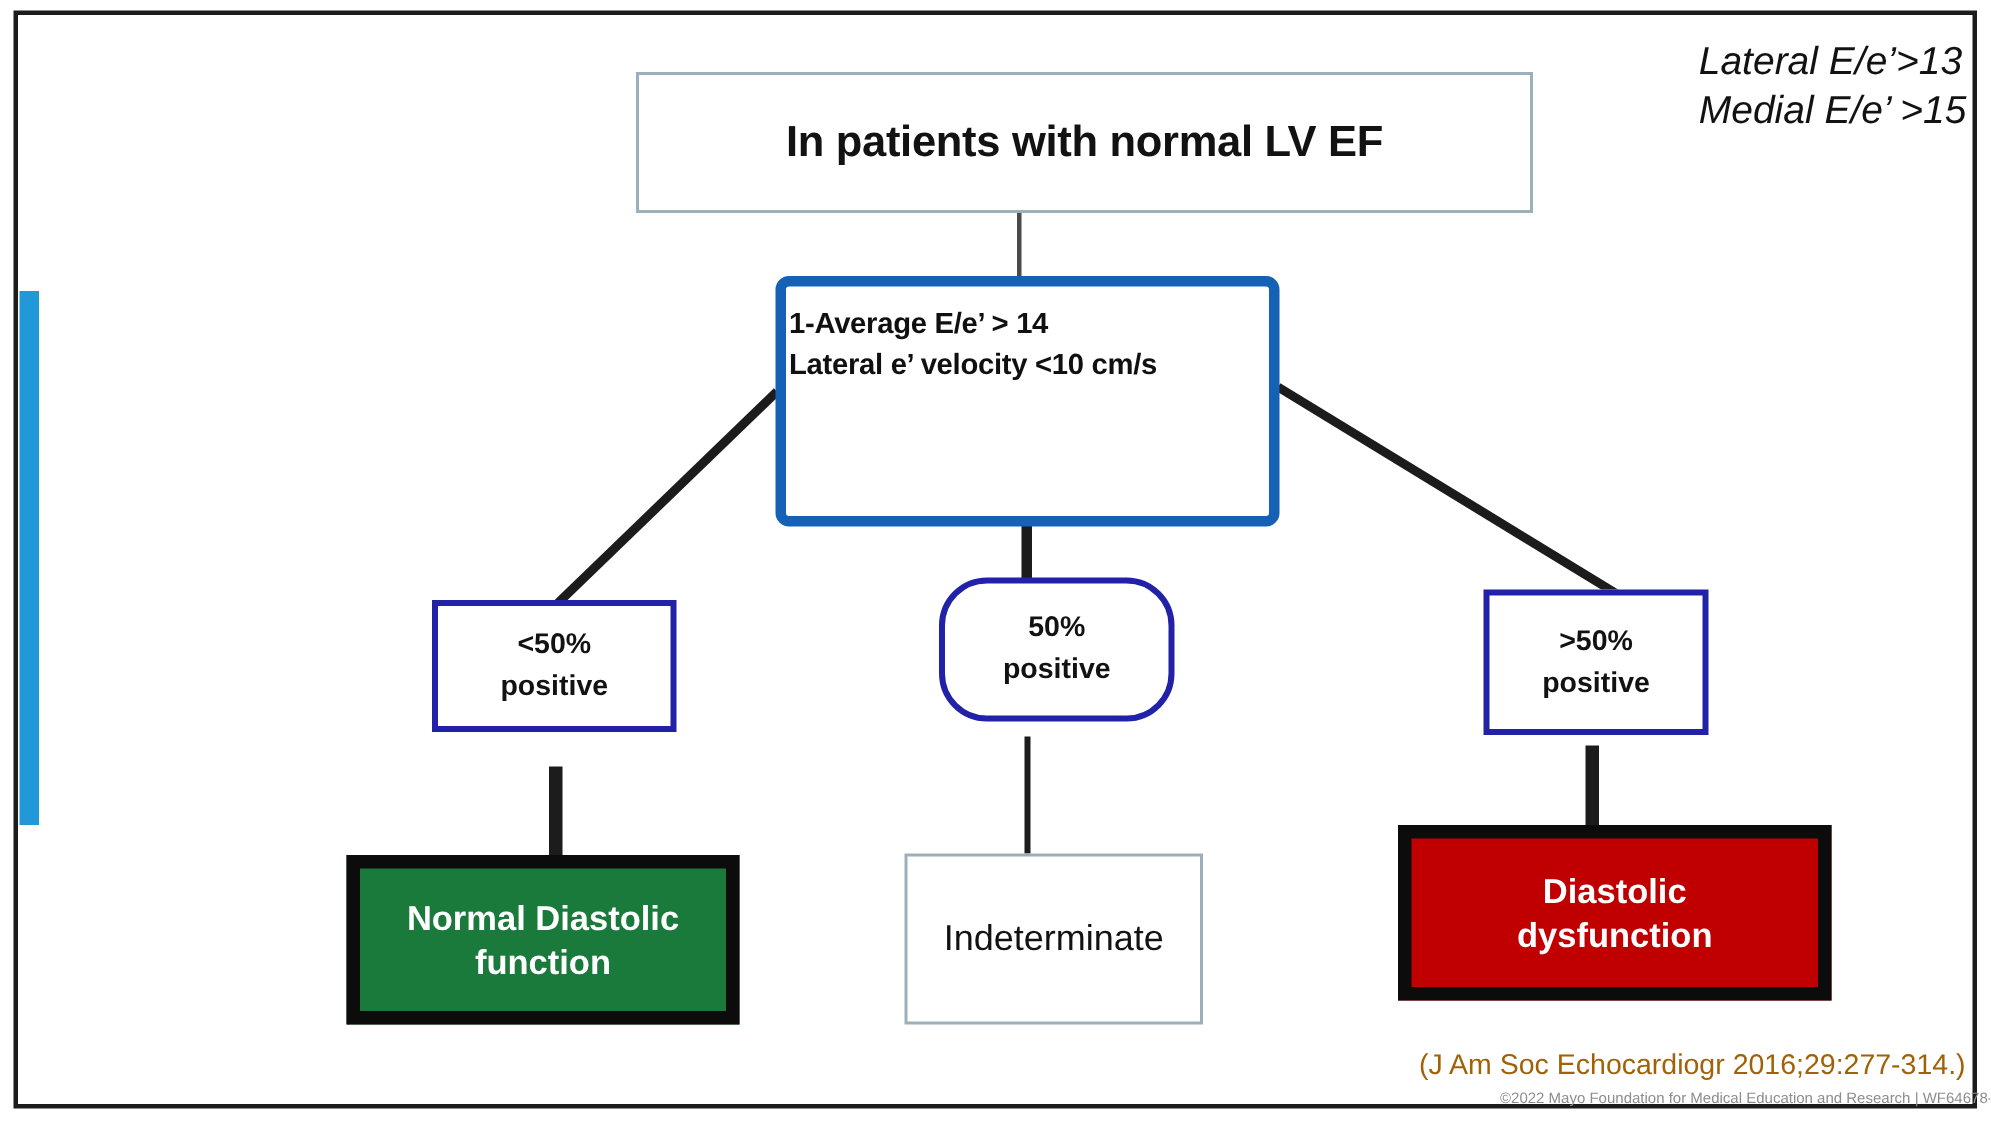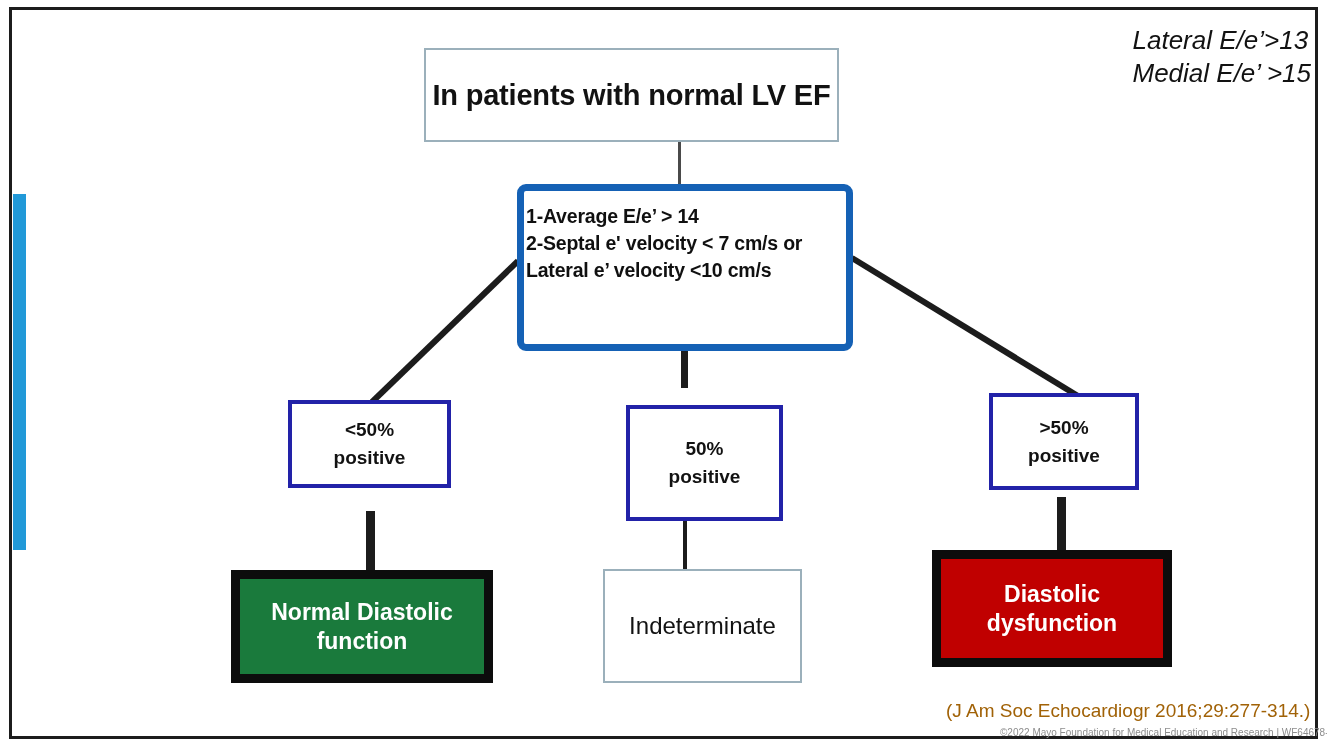--- a/index.html
+++ b/index.html
@@ -37,21 +37,21 @@
     width: 13px;
     height: 356px;
     background: #2199d8;
   }
 
   
   #header-box {
     position: absolute;
     left: 424px;
     top: 48px;
-    width: 415px;
+    width: 598px;
     height: 94px;
     border: 2px solid #9bb0bb;
     background: #ffffff;
     box-sizing: border-box;
     display: flex;
     align-items: center;
     justify-content: center;
   }
   #header-box .title {
     font-size: 29px;
@@ -105,21 +105,21 @@
     justify-content: center;
   }
   .pct-box .pct-line {
     font-size: 19px;
     font-weight: bold;
     color: #121212;
     line-height: 1.45;
     white-space: nowrap;
   }
   #pct-left   { left: 288px; top: 400px; width: 163px; height: 88px; }
-  #pct-mid    { left: 626px; top: 405px; width: 157px; height: 116px; }
+  #pct-mid    { left: 626px; top: 385px; width: 157px; height: 96px; border-radius: 32px; }
   #pct-right  { left: 989px; top: 393px; width: 150px; height: 97px; }
 
   
   .outcome-box {
     position: absolute;
     box-sizing: border-box;
     display: flex;
     flex-direction: column;
     align-items: center;
     justify-content: center;
@@ -151,21 +151,21 @@
   #outcome-indeterminate .outcome-line {
     font-size: 24px;
     font-weight: normal;
     color: #121212;
     line-height: 1.25;
     white-space: nowrap;
   }
   #outcome-dysfunction {
     left: 932px;
     top: 550px;
-    width: 240px;
+    width: 289px;
     height: 117px;
     background: #c00000;
     border: 9px solid #0c0c0c;
   }
   #outcome-dysfunction .outcome-line {
     font-size: 23px;
     font-weight: bold;
     color: #ffffff;
     line-height: 1.25;
     white-space: nowrap;
@@ -245,21 +245,20 @@
   <div class="conn" id="conn-left"></div>
   <div class="conn" id="conn-right"></div>
 
   <div id="header-box">
     <div class="title">In patients with normal LV EF</div>
   </div>
 
   <div id="criteria-box">
     <ul>
       <li>1-Average E/e’ &gt; 14</li>
-      <li>2-Septal e' velocity &lt; 7 cm/s or</li>
       <li>Lateral e’ velocity &lt;10 cm/s</li>
     </ul>
   </div>
 
   <div class="pct-box" id="pct-left">
     <div class="pct-line">&lt;50%</div>
     <div class="pct-line">positive</div>
   </div>
   <div class="pct-box" id="pct-mid">
     <div class="pct-line">50%</div>

